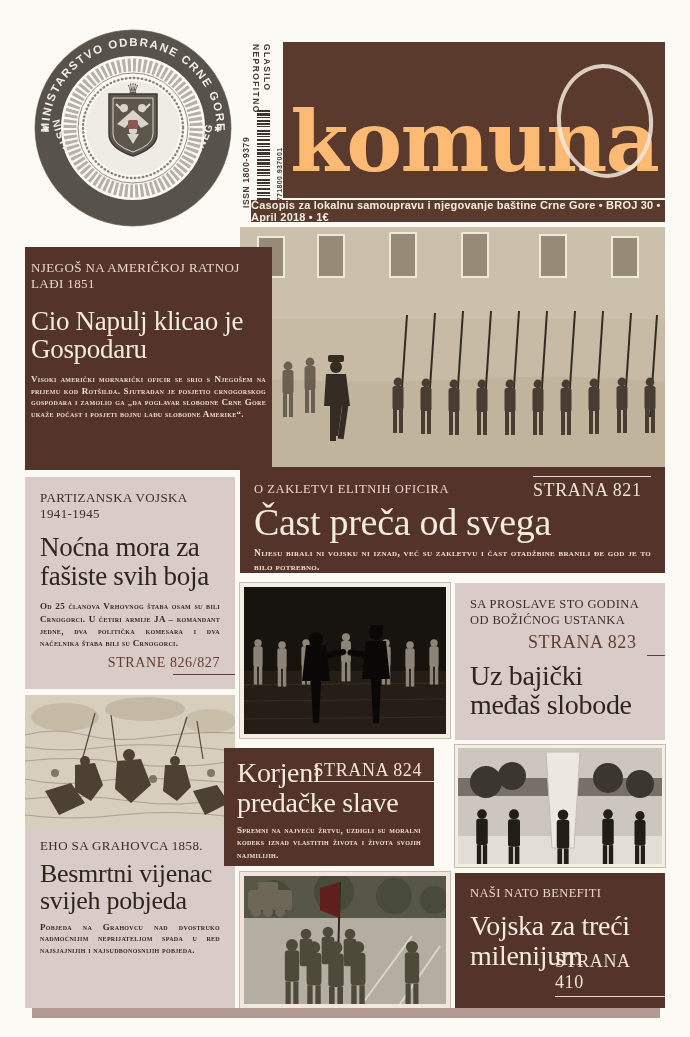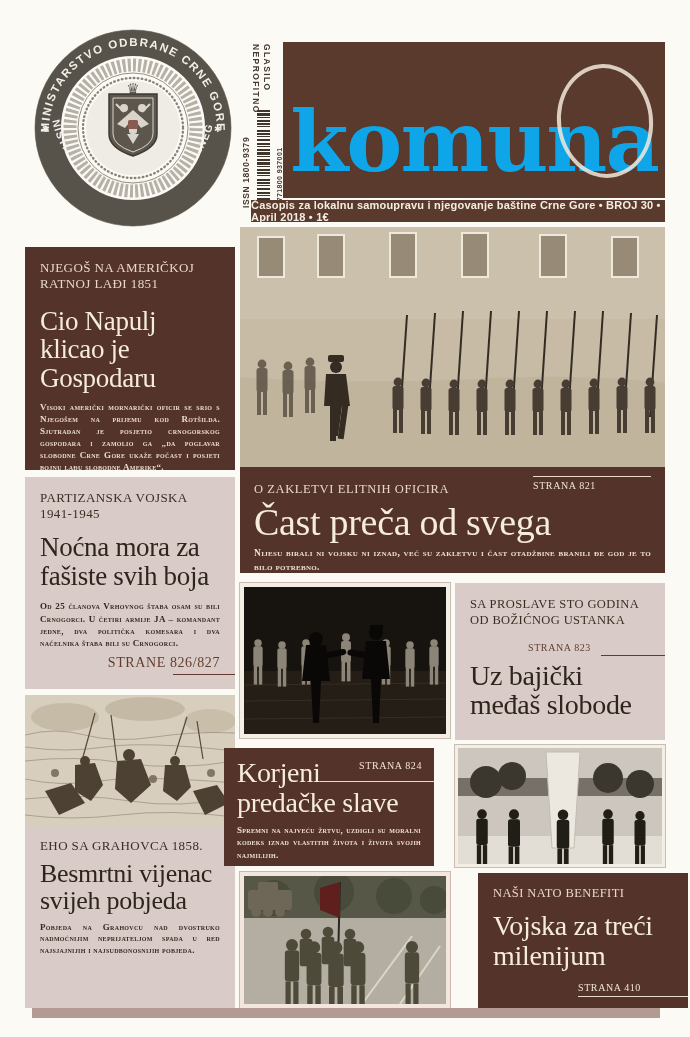--- a/index.html
+++ b/index.html
@@ -24,21 +24,21 @@
     background:repeating-linear-gradient(180deg,
       #3e352d 0 2px,transparent 2px 3.2px,
       #3e352d 3.2px 5.6px,transparent 5.6px 6.6px,
       #3e352d 6.6px 7.6px,transparent 7.6px 9.8px);}
   .bdigits{position:absolute;right:0;top:8px;height:92px;writing-mode:vertical-rl;
     transform:rotate(180deg);font:700 7px "Liberation Sans",sans-serif;
     color:#483a31;letter-spacing:.4px;}
   .mast-box{left:283px;top:42px;width:382px;height:156px;background:#5a3a2c;
     display:flex;align-items:center;justify-content:center;}
   .mast-title{font-family:"DejaVu Serif",serif;font-weight:700;font-size:84px;
-    color:#0ea5e9;letter-spacing:-2px;padding-bottom:6px;text-shadow:0 0 1px #5a3a2c;margin-top:48px;}
+    color:#fdba74;letter-spacing:-2px;padding-bottom:6px;text-shadow:0 0 1px #5a3a2c;margin-top:48px;}
   .title-ring{left:274px;top:22px;width:88px;height:106px;border:4px solid rgba(242,233,218,.85);
     border-radius:50%;transform:rotate(-7deg);}
   .tagline{left:251px;top:200px;width:414px;height:22px;background:#5a3a2c;
     display:flex;align-items:center;justify-content:center;
     font:700 11px "Liberation Sans",sans-serif;color:#f4ede1;letter-spacing:.2px;}
   
   .photo{overflow:hidden;background:#c9bfae;}
   .photo svg{display:block;width:100%;height:100%;}
   .photo-main{left:240px;top:227px;width:425px;height:240px;}
   .photo-ceremony{left:240px;top:583px;width:210px;height:155px;
@@ -55,27 +55,27 @@
   .mauve{background:#d8cbc8;color:#32291f;}
   .kicker{font-size:12.5px;letter-spacing:.4px;line-height:1.2;}
   .brown .kicker{color:#e9d8c6;}
   .mauve .kicker{color:#3a2e23;}
   .headline{font-weight:400;line-height:1.06;letter-spacing:-.3px;}
   .brown .headline{color:#f5ecdc;}
   .mauve .headline{color:#2e251b;}
   .bodytext{font-variant:small-caps;font-weight:700;text-align:justify;
     letter-spacing:.3px;}
   .brown .bodytext{color:#ead e0;}
-  .pageref{font-size:10px;letter-spacing:.6px;}
+  .pageref{font-size:18px;letter-spacing:.6px;}
   .brown .pageref{color:#f0e5d3;}
   .maroonref{color:#643c2f;text-align:right;}
   .rule{background:#e6d9c5;height:1px;}
   .rule-dark{background:#643c2f;height:1px;}
   
-  .box-napulj{left:25px;top:247px;width:210px;height:223px;padding:13px 15px;}
+  .box-napulj{left:25px;top:247px;width:247px;height:223px;padding:13px 6px;}
   .box-napulj .kicker{font-size:13px;line-height:1.25;}
   .box-napulj .headline{font-size:27px;margin-top:14px;}
   .box-napulj .bodytext{font-size:9px;line-height:1.32;margin-top:10px;color:#e9dccb;}
   
   .box-partizanska{left:25px;top:477px;width:210px;height:212px;padding:13px 15px;position:absolute;}
   .box-partizanska .kicker{font-size:13px;}
   .box-partizanska .headline{font-size:27px;margin-top:12px;}
   .box-partizanska .bodytext{font-size:9px;line-height:1.36;margin-top:10px;color:#38291f;}
   .box-partizanska .pageref{margin-top:6px;text-align:right;font-size:14px;}
   .ref-line-part{position:absolute;right:0;bottom:14px;width:62px;}
@@ -104,21 +104,21 @@
   .baj-ref-row .spacer{flex:0 0 58px;}
   .baj-ref-row .rule-dark{flex:1;margin-left:10px;margin-right:-15px;margin-bottom:-3px;}
   .box-bajice .headline{font-size:28px;margin-top:8px;}
   
   .box-korjeni{left:224px;top:748px;width:210px;height:118px;padding:10px 13px;position:absolute;}
   .box-korjeni .headline{font-size:28px;}
   .korj-ref{position:absolute;top:12px;right:12px;}
   .korj-line{position:absolute;top:33px;left:96px;right:0;}
   .box-korjeni .bodytext{font-size:9px;line-height:1.35;margin-top:7px;color:#eee2d0;}
   
-  .box-nato{left:478px;top:873px;width:210px;height:135px;padding:13px 15px;position:absolute;}
+  .box-nato{left:455px;top:873px;width:210px;height:135px;padding:13px 15px;position:absolute;}
   .box-nato .headline{font-size:28px;margin-top:10px;}
   .nato-ref-row{display:flex;align-items:flex-end;margin-top:7px;height:16px;}
   .nato-ref-row .spacer{flex:0 0 85px;}
   .nato-line{position:absolute;right:0;bottom:11px;left:100px;}
   
   .footer-bar{left:32px;top:1008px;width:628px;height:10px;background:#b39a92;}
 </style>
 </head>
 <body>
 

